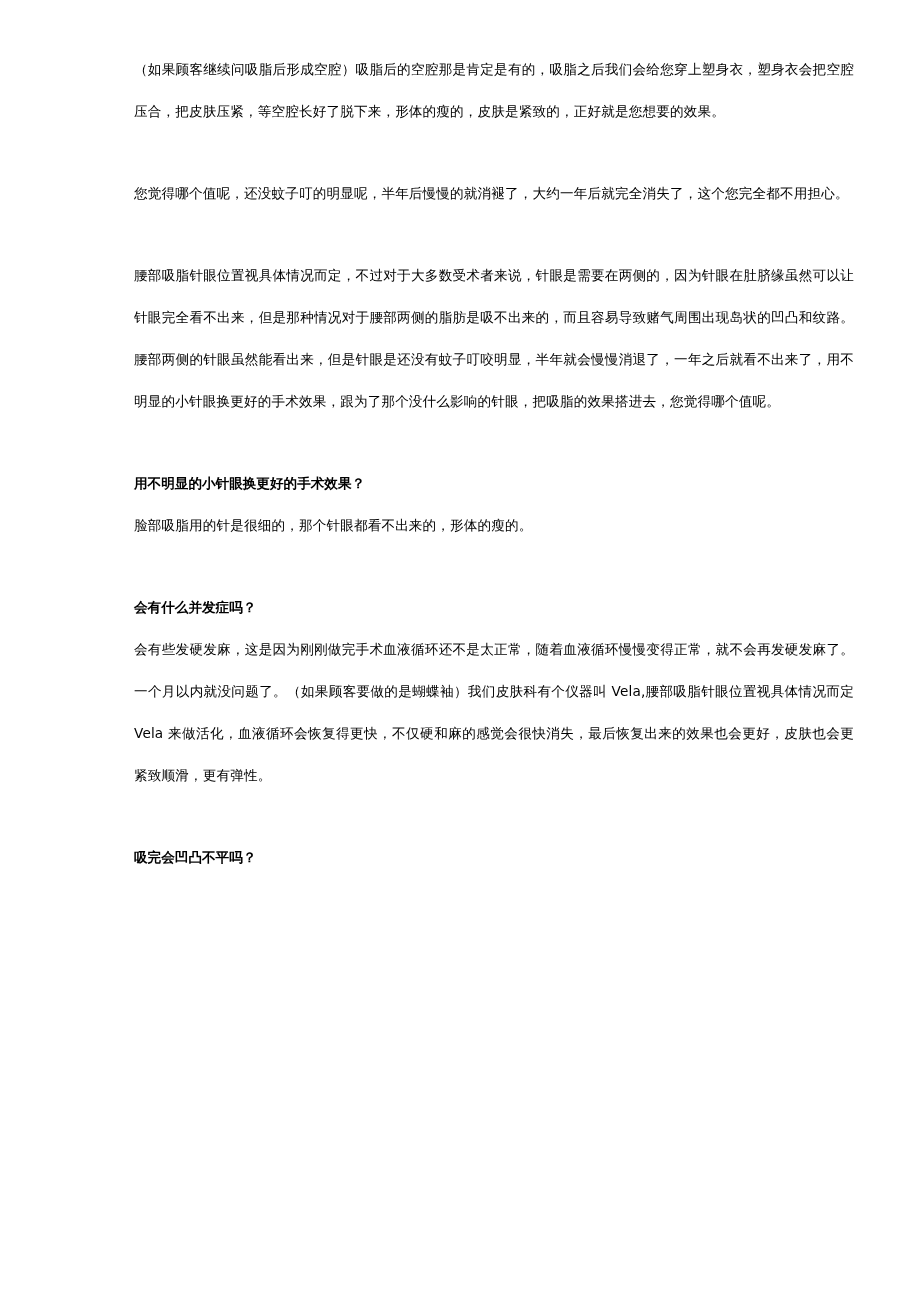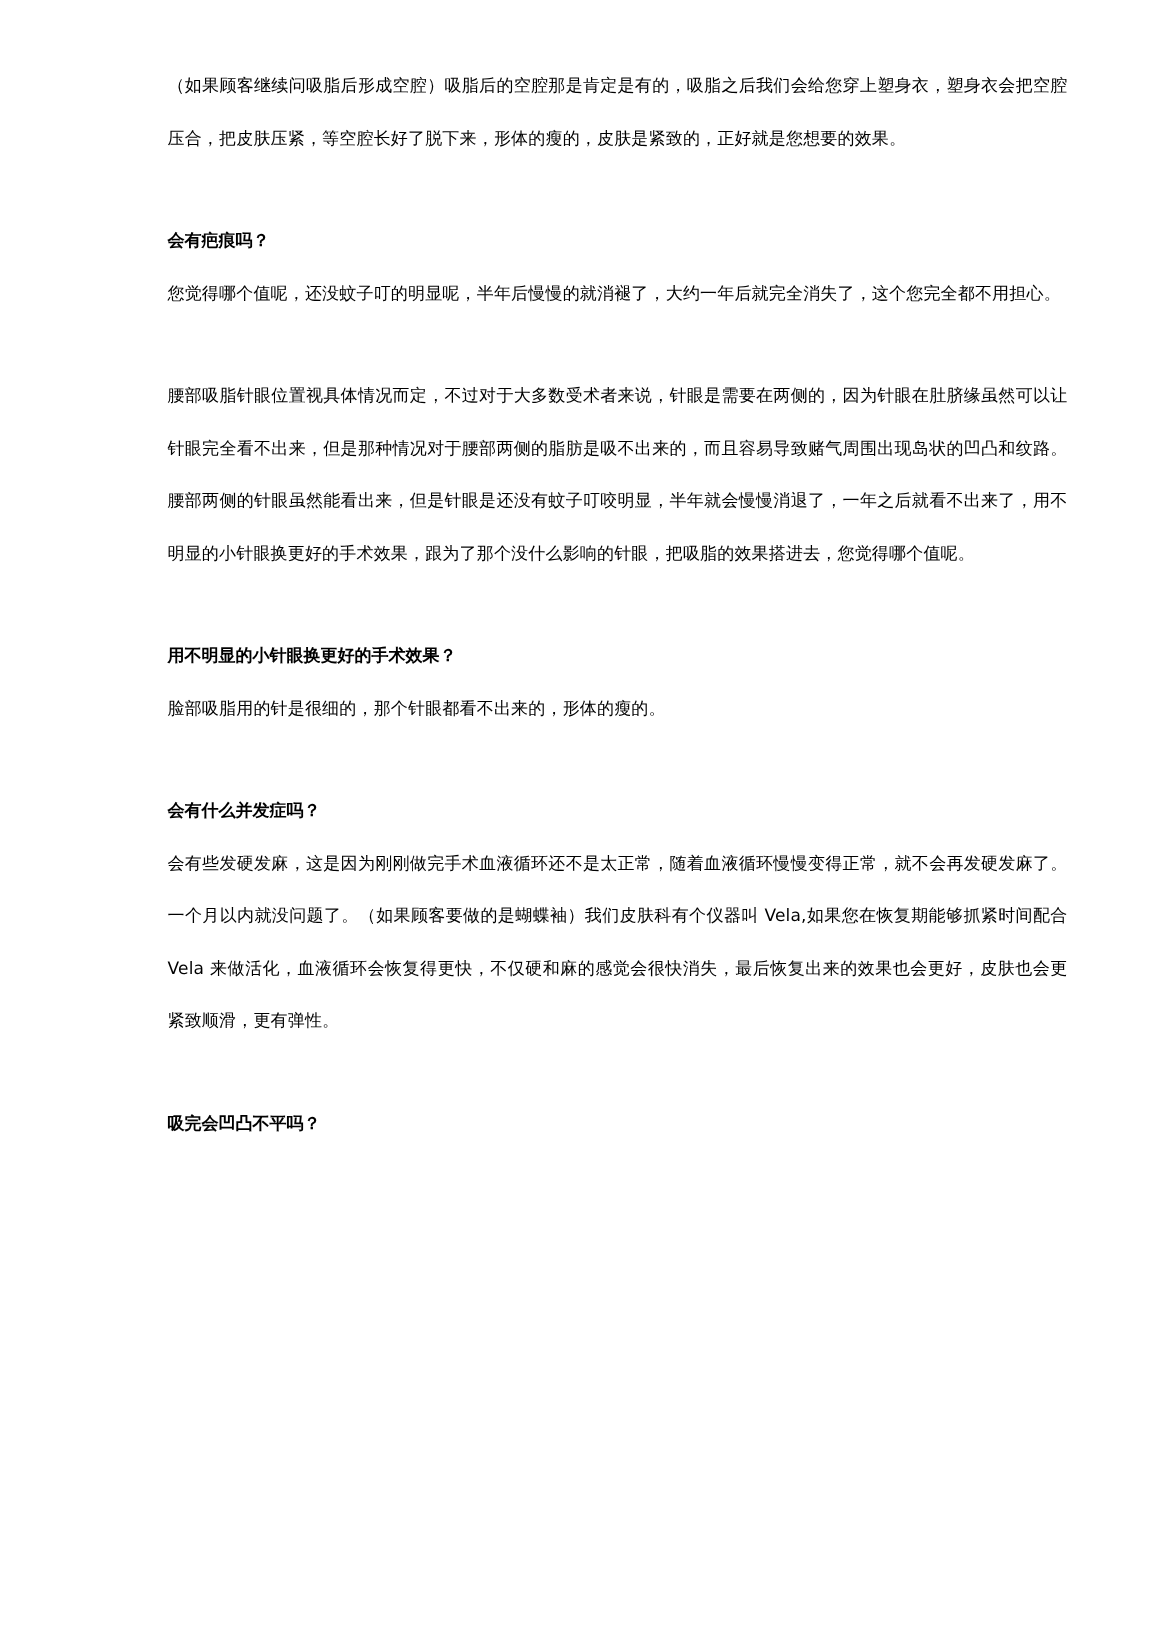--- a/index.html
+++ b/index.html
@@ -41,30 +41,29 @@
   }
 </style>
 </head>
 <body>
 
 <div class="page">
 
   <p class="para">（如果顾客继续问吸脂后形成空腔）吸脂后的空腔那是肯定是有的，吸脂之后我们会给您穿上塑身衣，塑身衣会把空腔压合，把皮肤压紧，等空腔长好了脱下来，形体的瘦的，皮肤是紧致的，正好就是您想要的效果。</p>
 
   <div class="gap"></div>
-  <p class="question">会有疤痕吗？</p>
   <p class="para">您觉得哪个值呢，还没蚊子叮的明显呢，半年后慢慢的就消褪了，大约一年后就完全消失了，这个您完全都不用担心。</p>
 
   <div class="gap"></div>
   <p class="para">腰部吸脂针眼位置视具体情况而定，不过对于大多数受术者来说，针眼是需要在两侧的，因为针眼在肚脐缘虽然可以让针眼完全看不出来，但是那种情况对于腰部两侧的脂肪是吸不出来的，而且容易导致赌气周围出现岛状的凹凸和纹路。腰部两侧的针眼虽然能看出来，但是针眼是还没有蚊子叮咬明显，半年就会慢慢消退了，一年之后就看不出来了，用不明显的小针眼换更好的手术效果，跟为了那个没什么影响的针眼，把吸脂的效果搭进去，您觉得哪个值呢。</p>
 
   <div class="gap"></div>
   <p class="question">用不明显的小针眼换更好的手术效果？</p>
   <p class="para">脸部吸脂用的针是很细的，那个针眼都看不出来的，形体的瘦的。</p>
 
   <div class="gap"></div>
   <p class="question">会有什么并发症吗？</p>
-  <p class="para">会有些发硬发麻，这是因为刚刚做完手术血液循环还不是太正常，随着血液循环慢慢变得正常，就不会再发硬发麻了。一个月以内就没问题了。（如果顾客要做的是蝴蝶袖）我们皮肤科有个仪器叫 Vela,如果您在恢复期能够抓紧时间配合 Vela 来做活化，血液循环会恢复得更快，不仅硬和麻的感觉会很快消失，最后恢复出来的效果也会更好，皮肤也会更紧致顺滑，更有弹性。</p>
+  <p class="para">会有些发硬发麻，这是因为刚刚做完手术血液循环还不是太正常，随着血液循环慢慢变得正常，就不会再发硬发麻了。一个月以内就没问题了。（如果顾客要做的是蝴蝶袖）我们皮肤科有个仪器叫 Vela,腰部吸脂针眼位置视具体情况而定 Vela 来做活化，血液循环会恢复得更快，不仅硬和麻的感觉会很快消失，最后恢复出来的效果也会更好，皮肤也会更紧致顺滑，更有弹性。</p>
 
   <div class="gap"></div>
   <p class="question">吸完会凹凸不平吗？</p>
 
 </div>
 
 </body></html>

